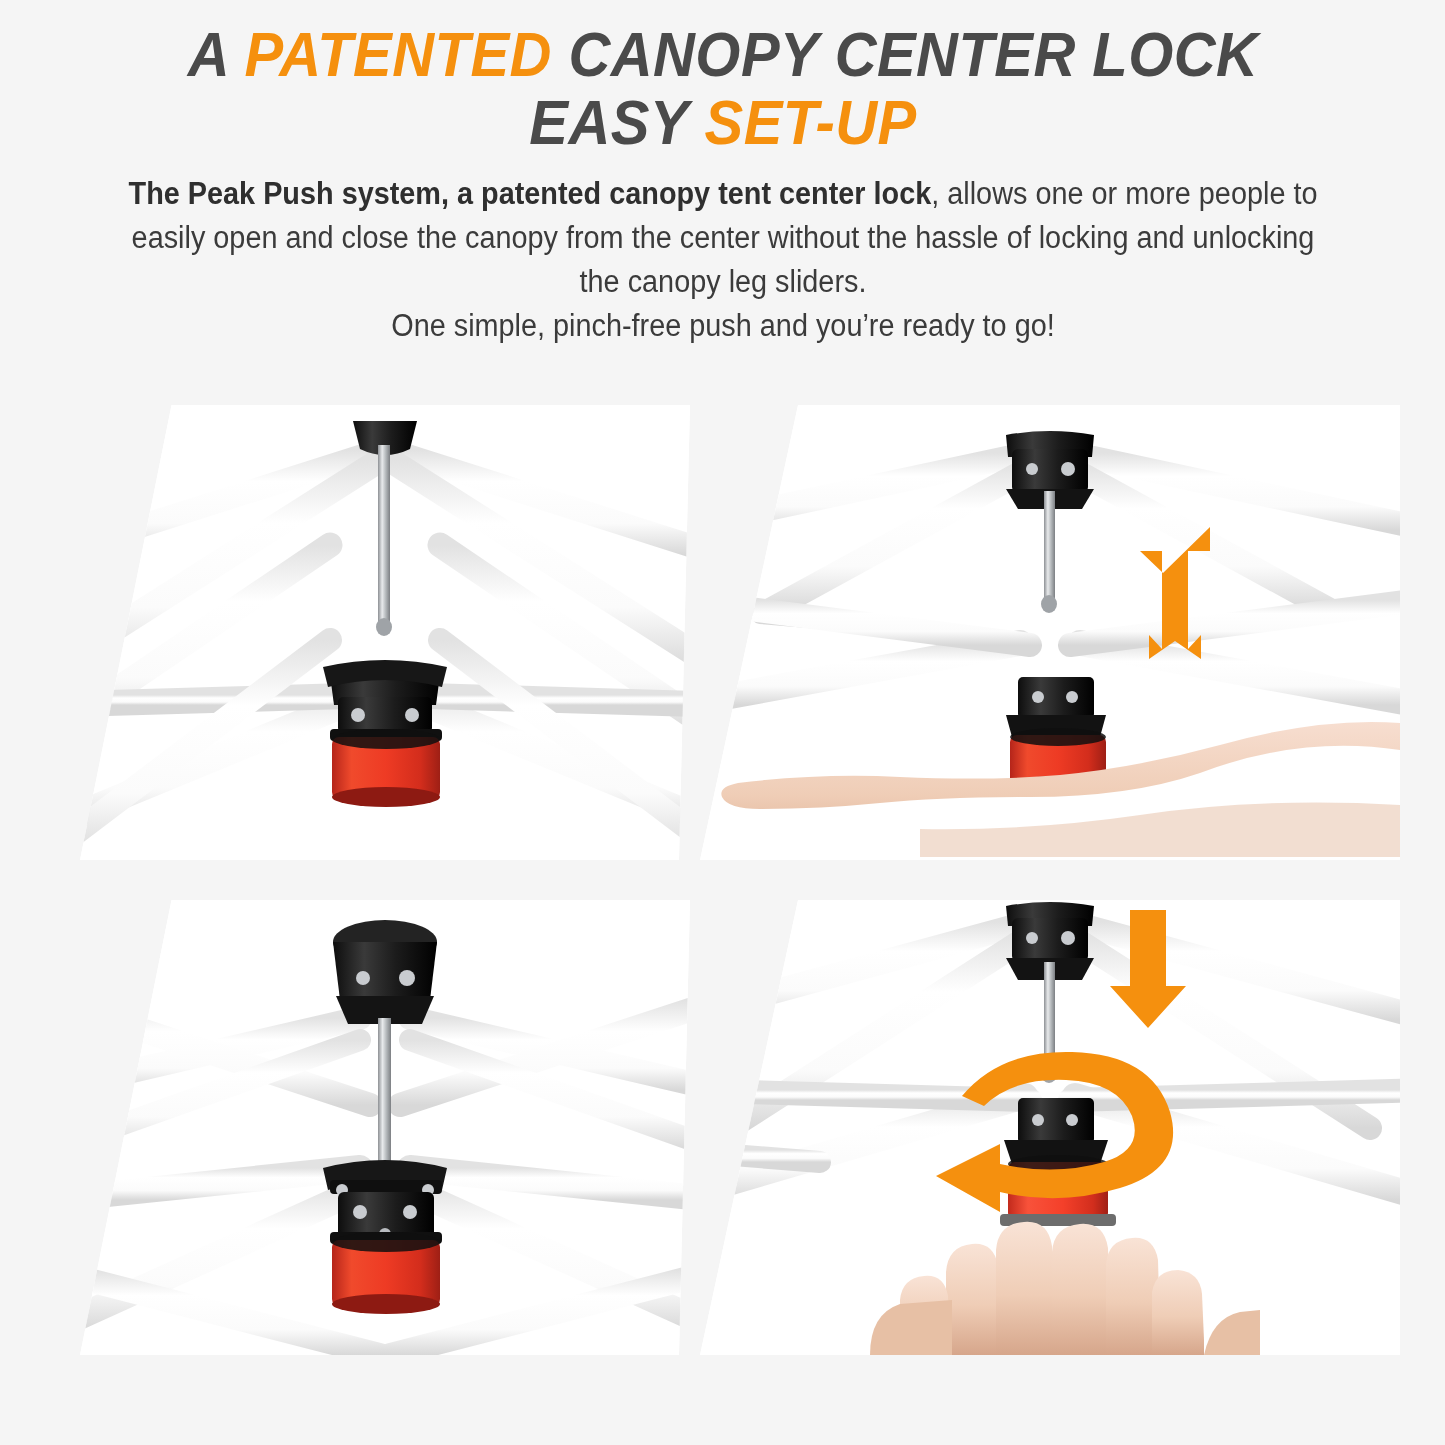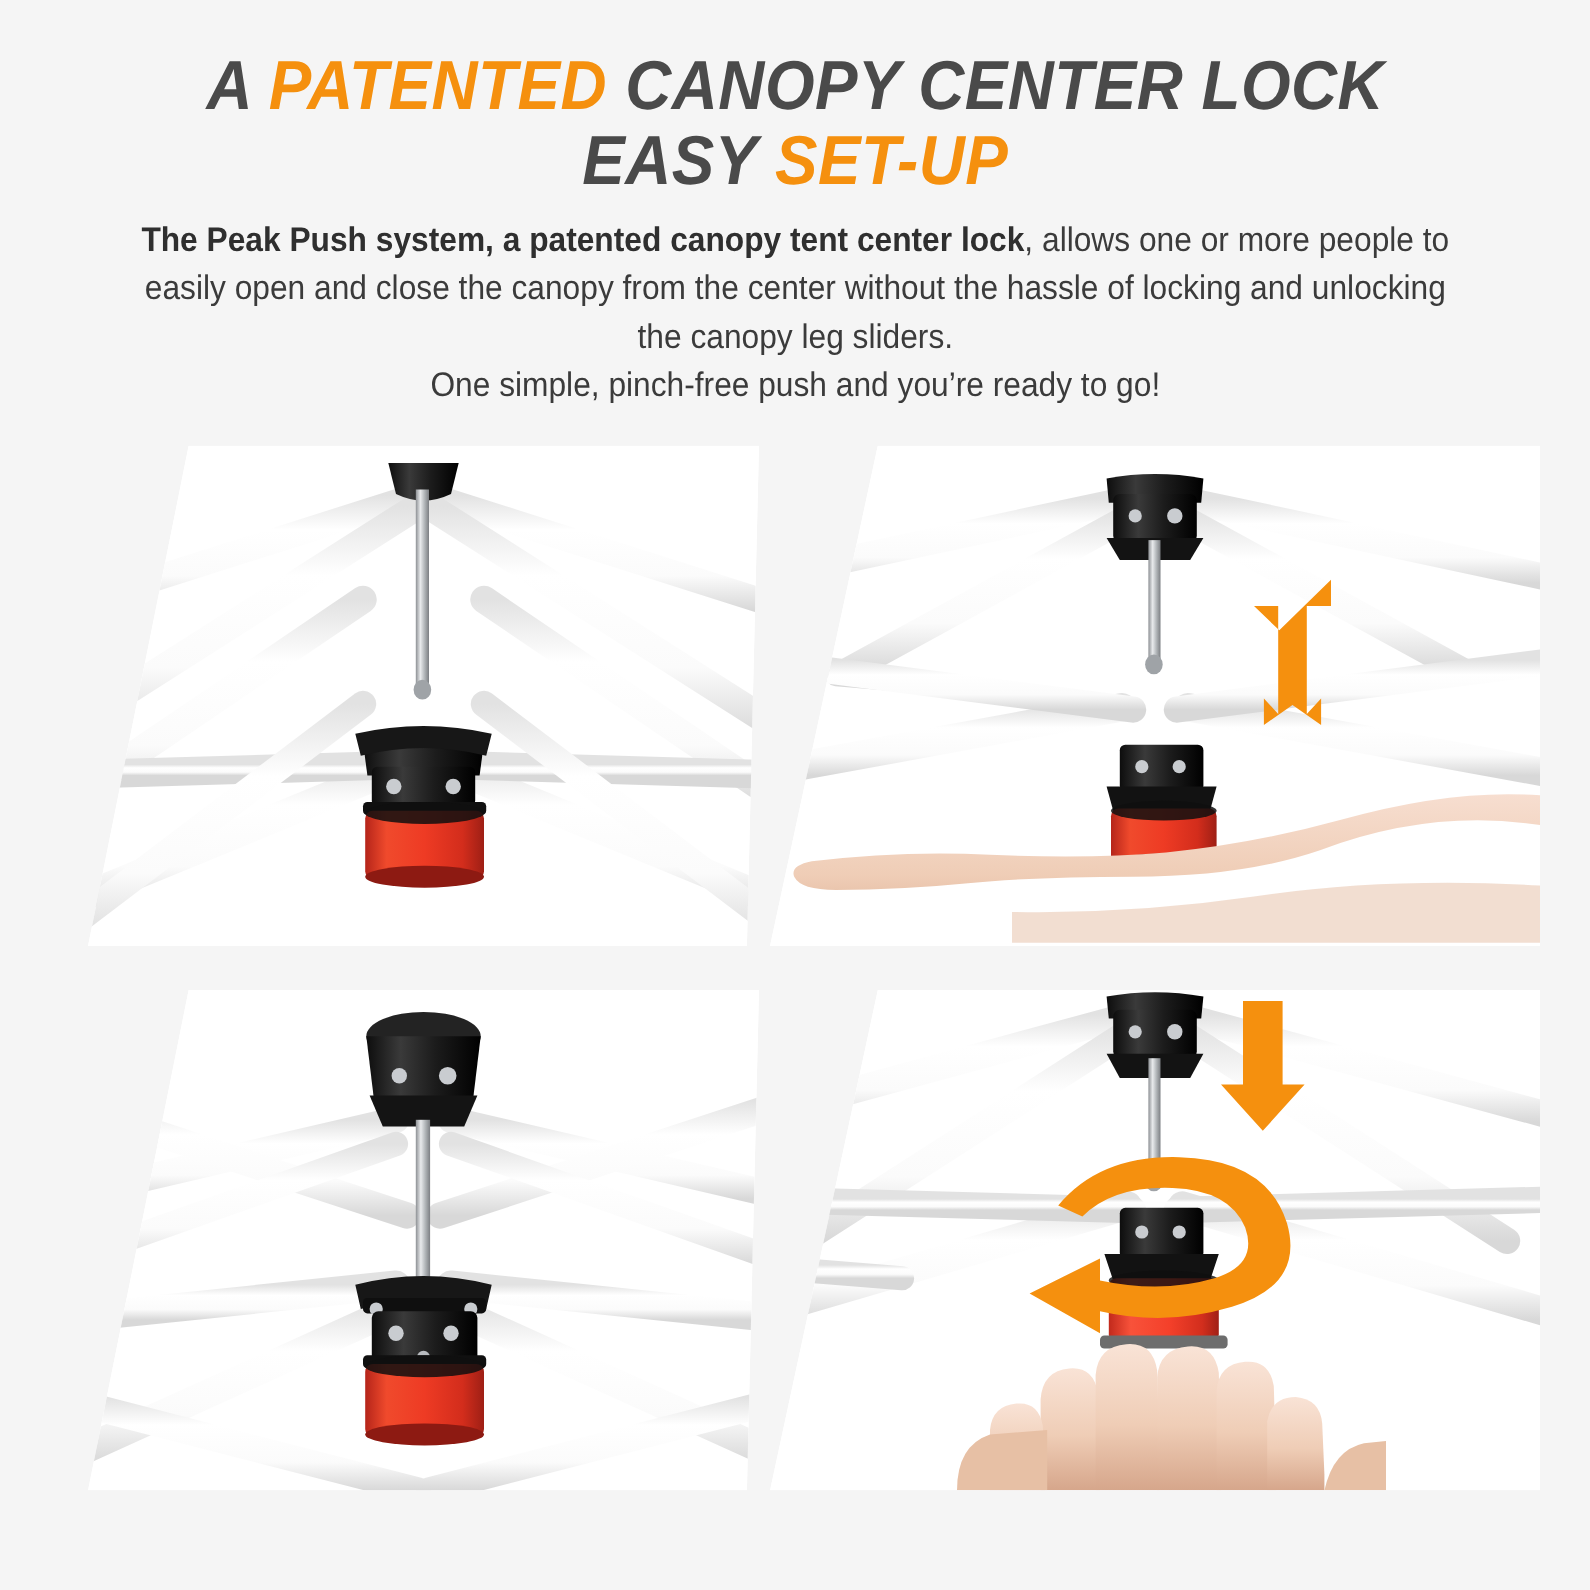--- a/index.html
+++ b/index.html
@@ -11,21 +11,21 @@
     width: 1445px;
     height: 1445px;
     background: #f5f5f5;
     font-family: "Liberation Sans", sans-serif;
     overflow: hidden;
     position: relative;
   }
 
   
   .header {
-    padding-top: 44px;
+    padding-top: 20px;
     text-align: center;
   }
   .title {
     font-family: "Liberation Sans Narrow", "Liberation Sans", sans-serif;
     font-weight: bold;
     font-style: italic;
     font-size: 63px;
     line-height: 1.08;
     letter-spacing: 0.5px;
     color: #4a4a4a;

